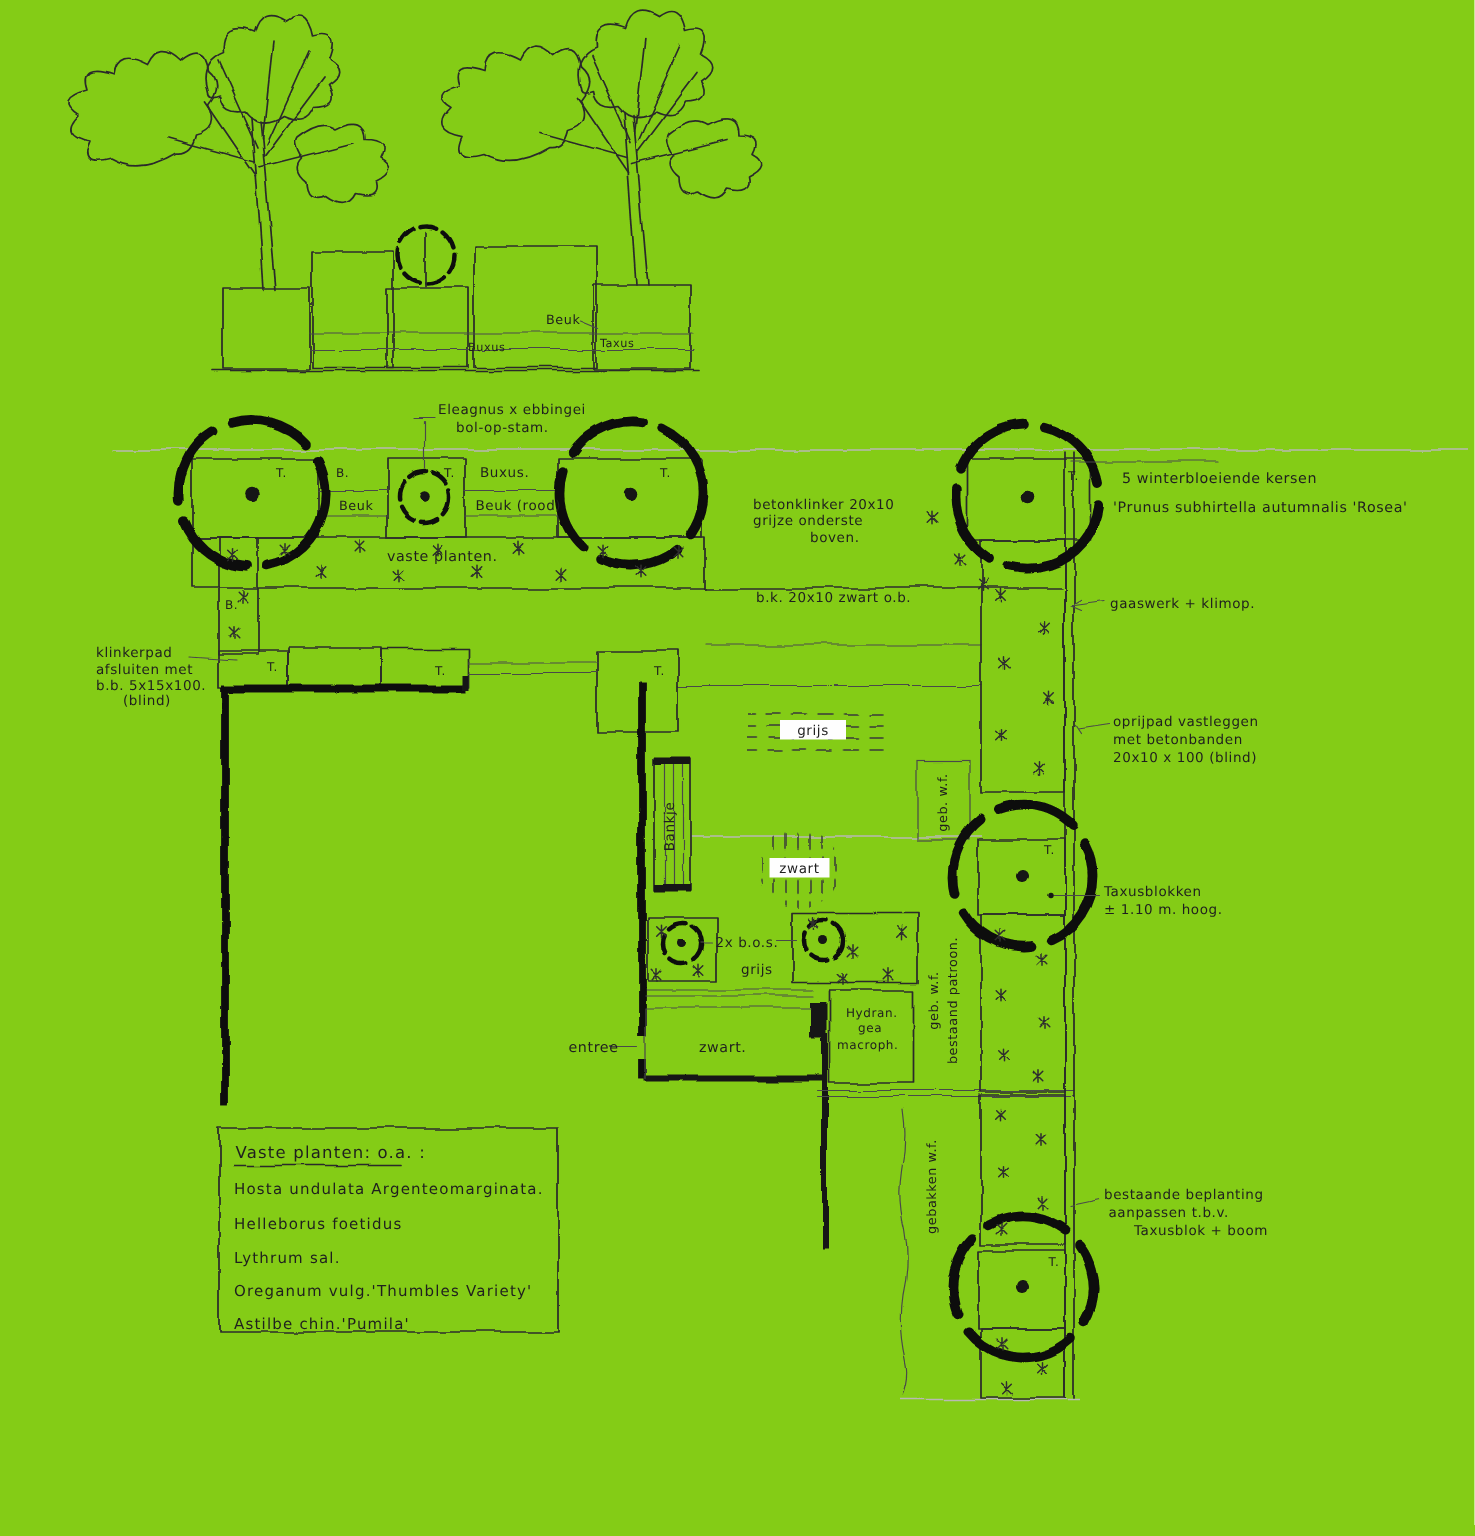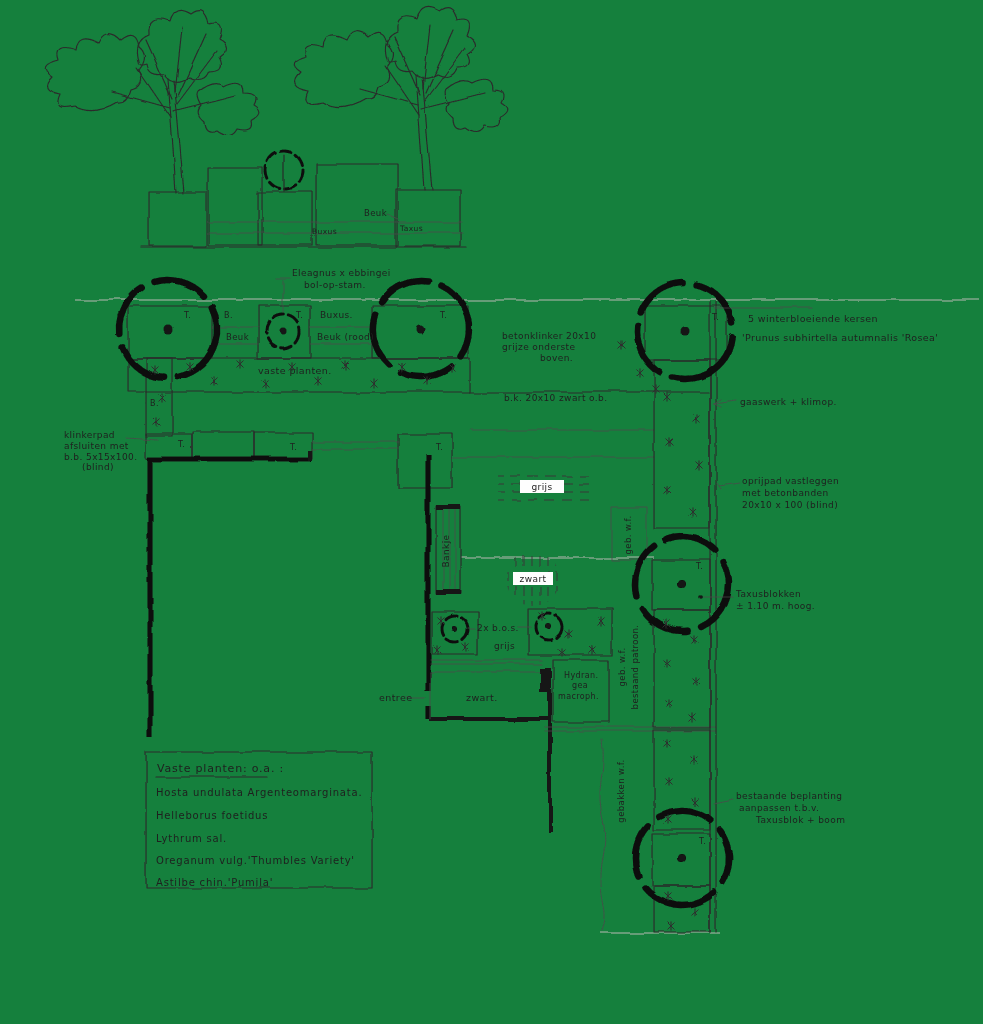--- a/index.html
+++ b/index.html
@@ -1,16 +1,16 @@
 <!DOCTYPE html>
 <html><head>
 <meta charset="utf-8">
 <style>
   html,body{margin:0;padding:0;background:#ffffff;}
-  #stage{position:relative;width:983px;height:1024px;background:#15803d;overflow:hidden;}
+  #stage{position:relative;width:983px;height:1024px;background:#84cc16;overflow:hidden;}
   svg{display:block}
   text{font-family:"DejaVu Sans","Liberation Sans",sans-serif;fill:#1f1f1f;letter-spacing:.4px;}
   .t7{font-size:7.5px}.t8{font-size:8px}.t85{font-size:8.5px}.t9{font-size:9px}.t95{font-size:9.5px}
   .t10{font-size:10px}.t11{font-size:11px}
   .pl{letter-spacing:.8px}
   .ink{stroke:#2b2b2b;fill:none;stroke-width:1.15;stroke-linecap:round;stroke-linejoin:round}
   .thin{stroke:#4a4a4a;fill:none;stroke-width:.8;stroke-linecap:round}
   .faint{stroke:#b9b9b3;fill:none;stroke-width:1}
   .bold{stroke:#101010;fill:none;stroke-width:5.2;stroke-linecap:butt}
   .bold4{stroke:#161616;fill:none;stroke-width:4;stroke-linecap:butt}

